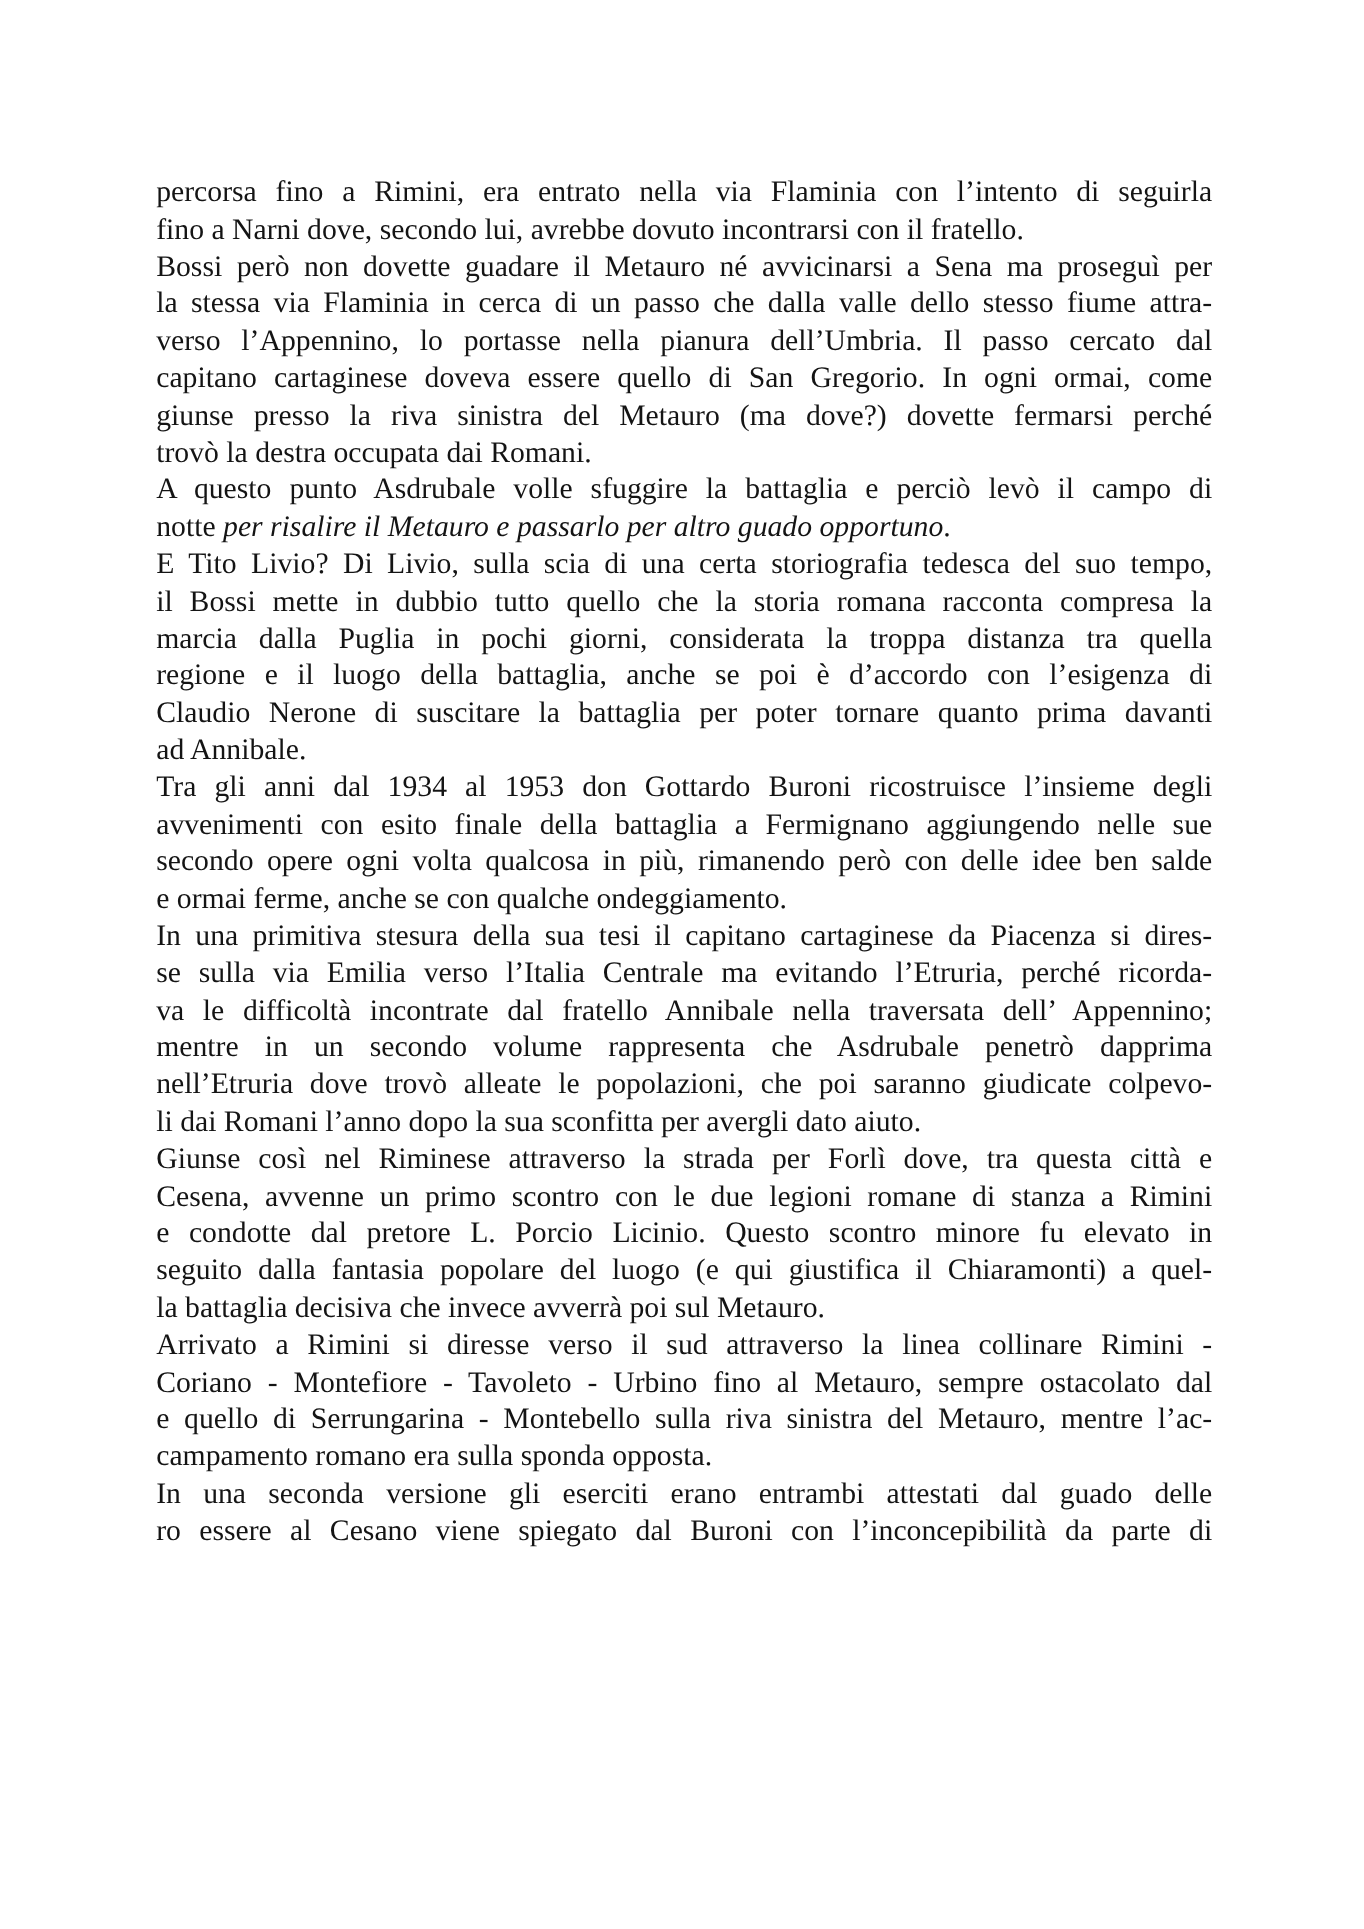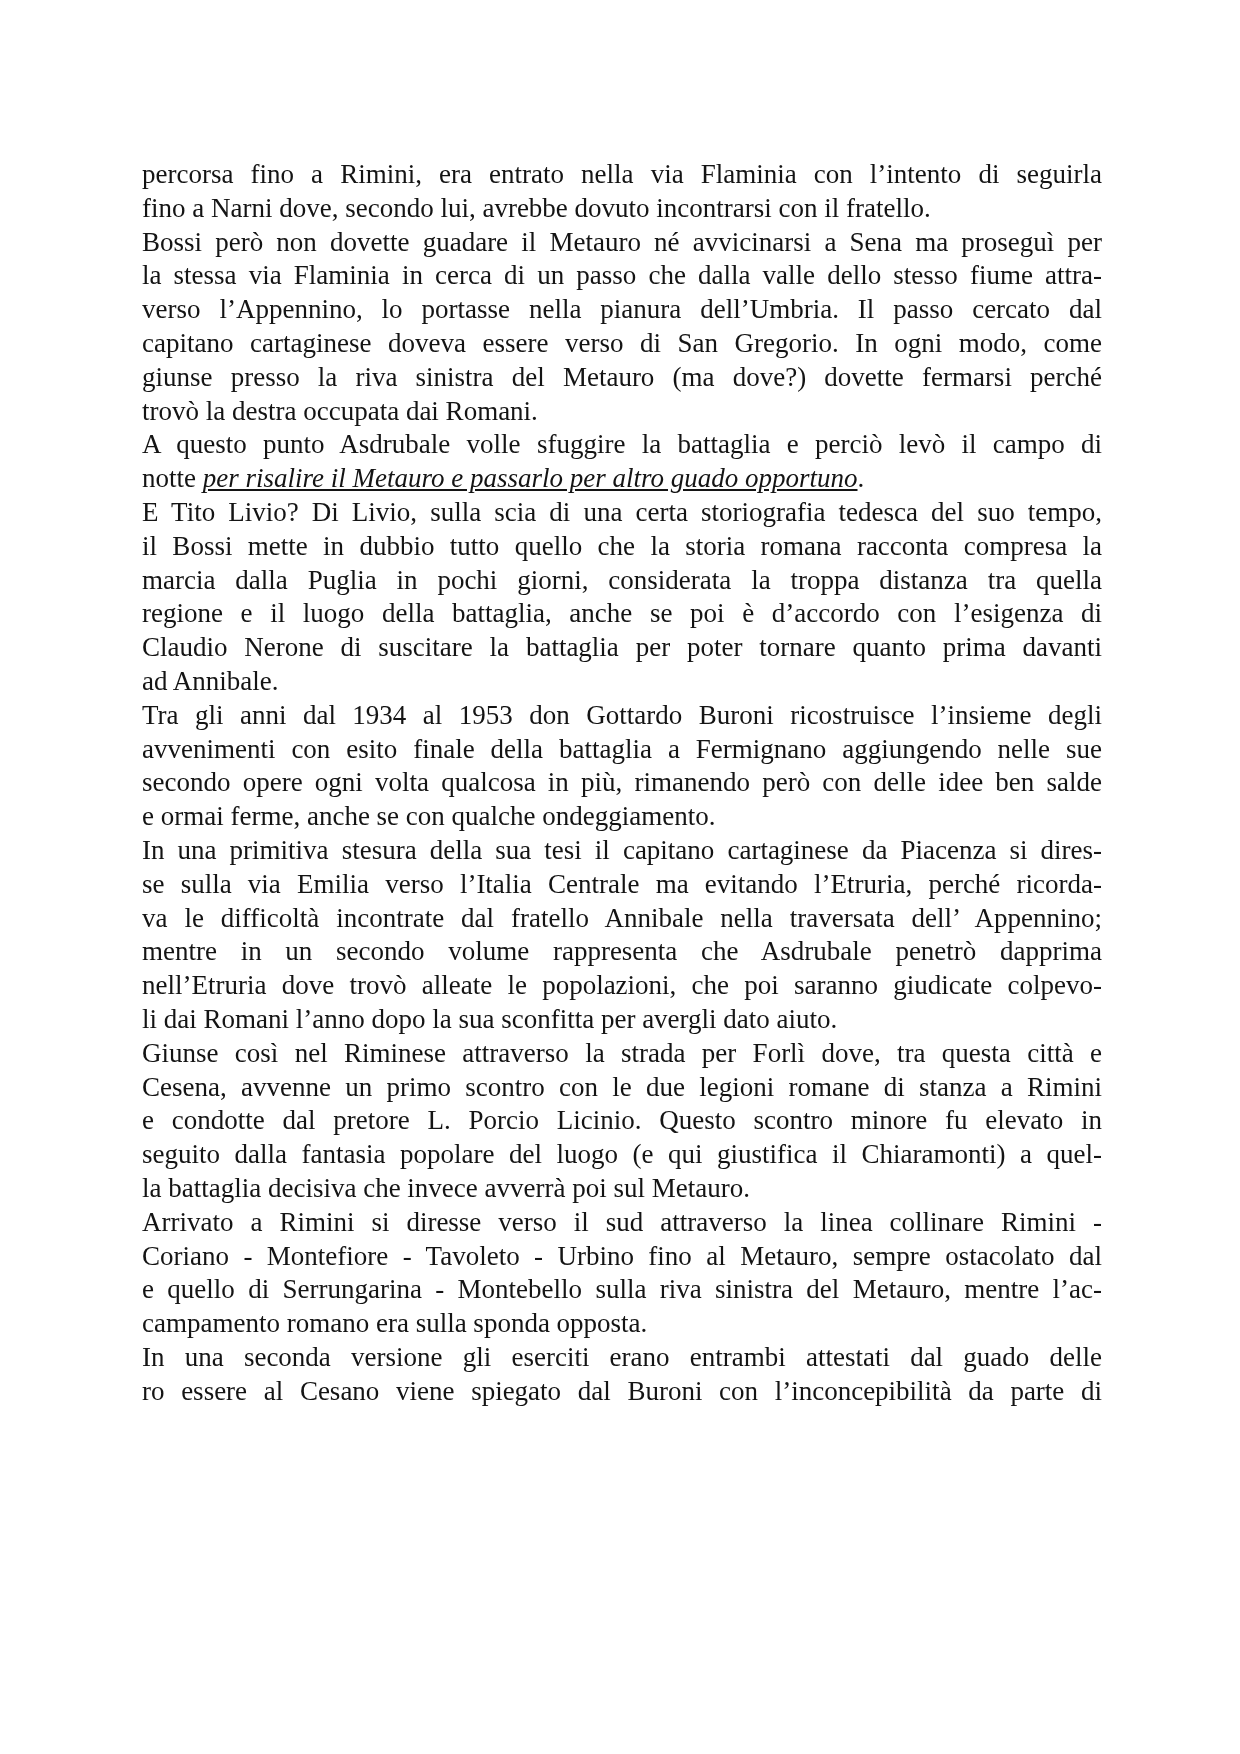--- a/index.html
+++ b/index.html
@@ -27,21 +27,20 @@
   .line {
     text-align: justify;
     text-align-last: justify;
     white-space: normal;
   }
   .line.para-end {
     text-align-last: left;
   }
   .line em {
     font-style: italic;
-    text-decoration: underline;
   }
   .page-number {
     position: absolute;
     left: 933px;
     top: 1672px;
     font-size: 33px;
     color: #1a1a1a;
   }
   .rule {
     position: absolute;
@@ -62,21 +61,21 @@
 <body>
 
 <div class="page">
 
   <div class="text-block">
       <div class="line">percorsa fino a Rimini, era entrato nella via Flaminia con l’intento di seguirla</div>
       <div class="line para-end">fino a Narni dove, secondo lui, avrebbe dovuto incontrarsi con il fratello.</div>
       <div class="line">Bossi però non dovette guadare il Metauro né avvicinarsi a Sena ma proseguì per</div>
       <div class="line">la stessa via Flaminia in cerca di un passo che dalla valle dello stesso fiume attra-</div>
       <div class="line">verso l’Appennino, lo portasse nella pianura dell’Umbria. Il passo cercato dal</div>
-      <div class="line">capitano cartaginese doveva essere verso di San Gregorio. In ogni modo, come</div>
+      <div class="line">capitano cartaginese doveva essere quello di San Gregorio. In ogni ormai, come</div>
       <div class="line">giunse presso la riva sinistra del Metauro (ma dove?) dovette fermarsi perché</div>
       <div class="line para-end">trovò la destra occupata dai Romani.</div>
       <div class="line">A questo punto Asdrubale volle sfuggire la battaglia e perciò levò il campo di</div>
       <div class="line para-end"><span>notte </span><em>per risalire il Metauro e passarlo per altro guado opportuno</em><span>.</span></div>
       <div class="line">E Tito Livio? Di Livio, sulla scia di una certa storiografia tedesca del suo tempo,</div>
       <div class="line">il Bossi mette in dubbio tutto quello che la storia romana racconta compresa la</div>
       <div class="line">marcia dalla Puglia in pochi giorni, considerata la troppa distanza tra quella</div>
       <div class="line">regione e il luogo della battaglia, anche se poi è d’accordo con l’esigenza di</div>
       <div class="line">Claudio Nerone di suscitare la battaglia per poter tornare quanto prima davanti</div>
       <div class="line para-end">ad Annibale.</div>

